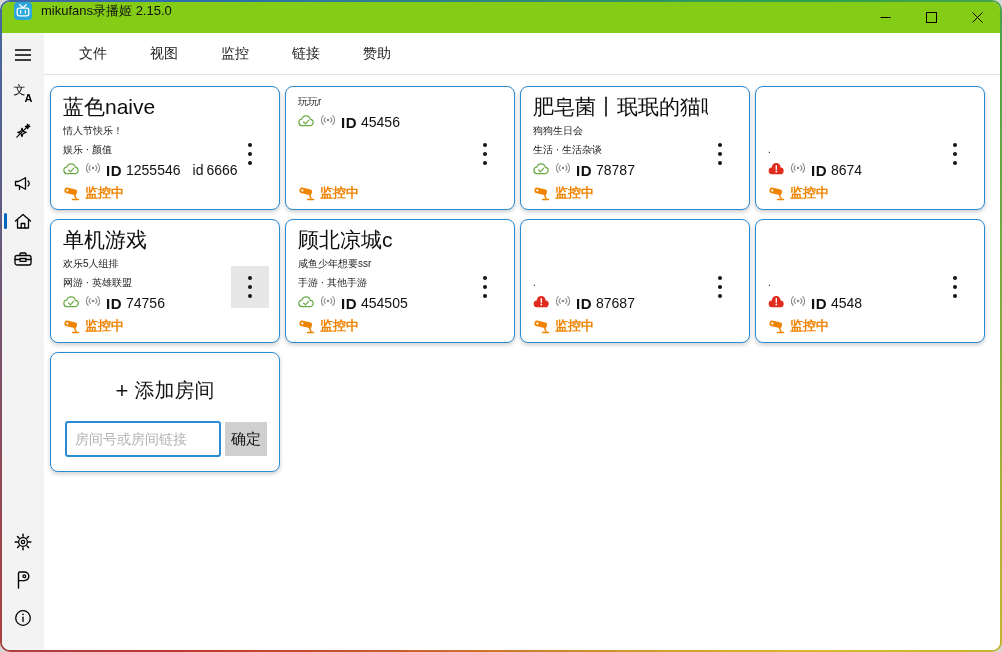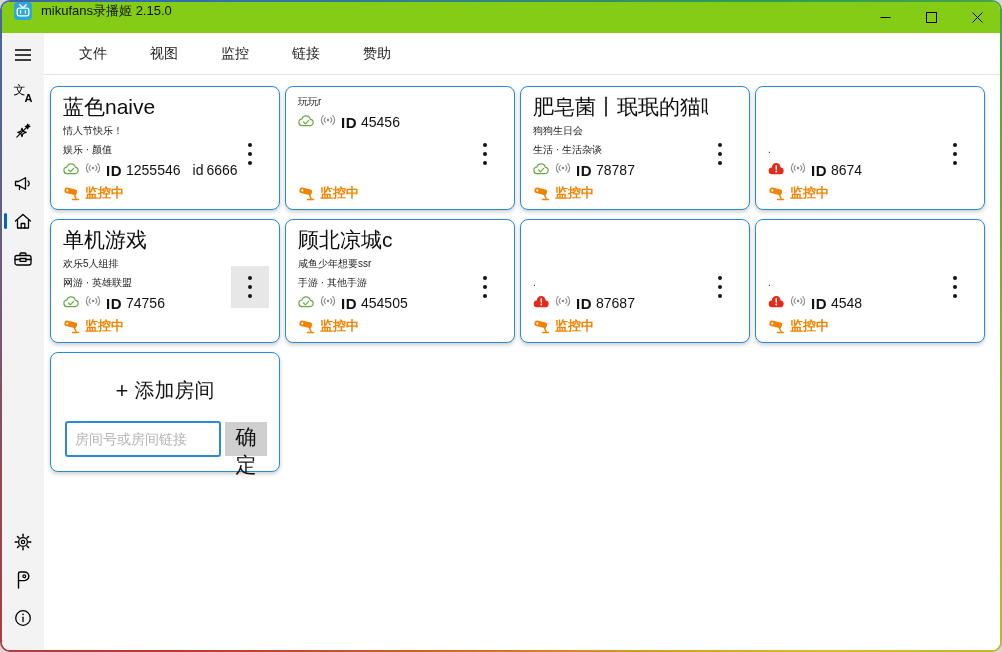--- a/index.html
+++ b/index.html
@@ -49,21 +49,21 @@
   .kebab-btn i{width:4px;height:4px;border-radius:50%;background:#141414;}
   .card .cloud-error{display:none;}
   .card.error .cloud-error{display:inline-flex;}
 
   .add-card{height:120px;padding:0;}
   .add-title{display:flex;align-items:center;justify-content:center;gap:6px;margin-top:24px;font-size:20px;color:#141414;}
   .add-plus{font-size:22px;font-weight:400;}
   .add-row{display:flex;align-items:center;margin:17px 12px 0 14px;}
   .add-input{flex:1;min-width:0;height:32px;border:2px solid #2a8bd5;border-radius:3px;padding:16px 8px;font-size:14px;outline:none;font-family:inherit;}
   .add-input::placeholder{color:#b3b3b3;}
-  .confirm-btn{width:42px;height:34px;margin-left:4px;background:#cfcfcf;border:none;font-size:21px;color:#141414;cursor:pointer;font-family:inherit;}
+  .confirm-btn{width:42px;height:34px;margin-left:4px;background:#cfcfcf;border:none;font-size:15px;color:#141414;cursor:pointer;font-family:inherit;}
 </style>
 </head>
 <body>
 
 <div class="window">
   <div class="window-inner">
 
     <div class="titlebar">
       <svg class="app-icon" viewBox="0 0 18 18">
         <rect x="0" y="0" width="18" height="18" rx="4" fill="#2ba7dc"></rect>

